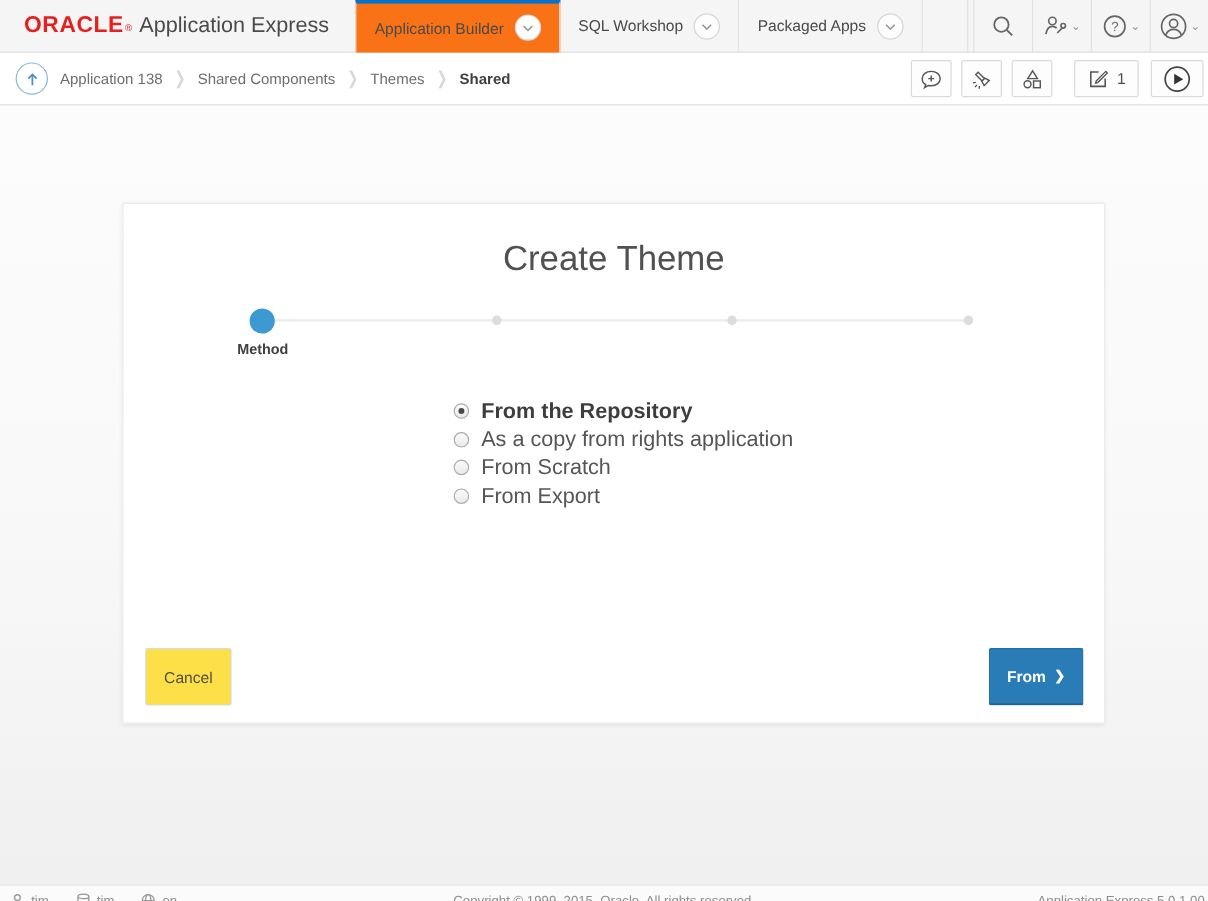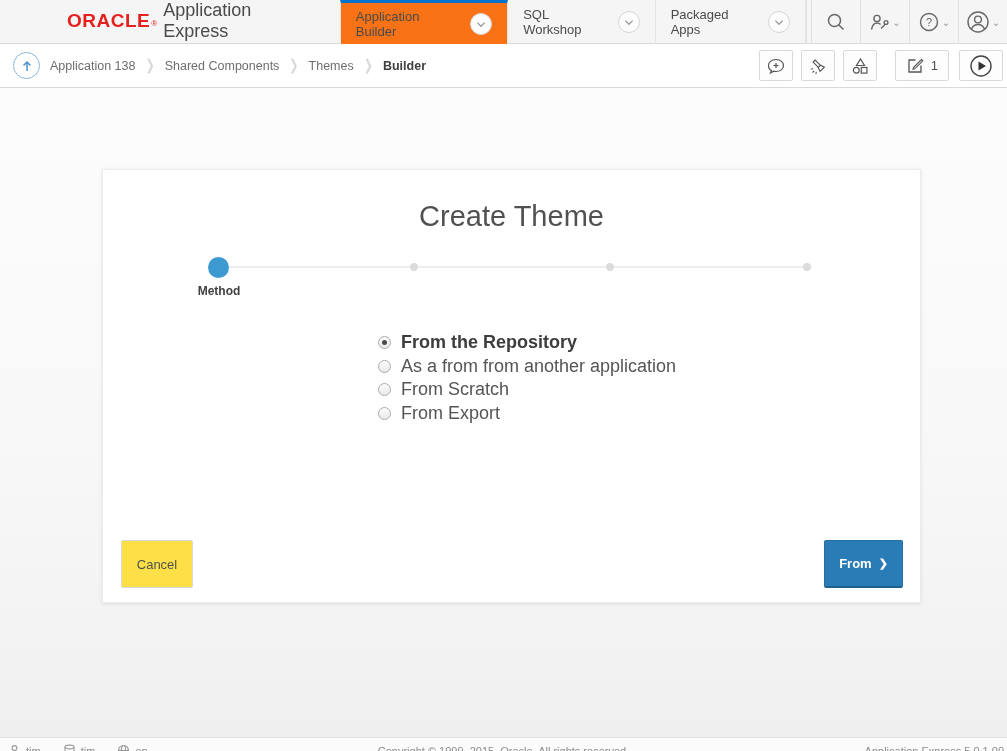--- a/index.html
+++ b/index.html
@@ -2,21 +2,21 @@
 <html><head>
 <meta charset="utf-8">
 <style>
   * { margin:0; padding:0; box-sizing:border-box; }
   body { font-family:"Liberation Sans", sans-serif; background:#e9e9e9; }
   .screen { position:relative; width:1007px; height:751px; background:#fff; overflow:hidden;
             font-family:"Liberation Sans", sans-serif; }
 
   
   .hdr { position:absolute; left:0; top:0; width:1007px; height:44px; background:#f5f5f5;
-         border-bottom:1px solid #d9d9d9; display:flex; align-items:flex-start;padding-left:47px; }
+         border-bottom:1px solid #d9d9d9; display:flex; align-items:center; }
   .logo { display:flex; align-items:center; padding:0 22px 0 20px; }
   .logo .brand { color:#e5201f; font-weight:bold; font-size:19px; letter-spacing:.5px; }
   .logo .reg { color:#e5201f; font-size:8px; vertical-align:top; margin:4px 6px 0 1px; display:inline-block;}
   .logo .product { color:#4a4a4a; font-size:18px; }
   .tabs { display:flex; height:44px; }
   .tab { display:flex; align-items:center; gap:9px; padding:0 15px; font-size:13px; color:#4a4a4a;
          border-right:1px solid #e3e3e3; cursor:default; }
   .tab:first-child { border-left:1px solid #e3e3e3; }
   .tab.active { background:#f97316; border-top:3px solid #0572ce; }
   .ddc { width:22px; height:22px; border-radius:50%; border:1px solid #d6d6d6; background:#fdfdfd;
@@ -171,21 +171,21 @@
           <polyline points="3.5,6.5 7,3 10.5,6.5"></polyline>
       </svg>
     </div>
     <div class="crumbs">
       <span class="crumb">Application 138</span>
       <span class="csep">❯</span>
       <span class="crumb">Shared Components</span>
       <span class="csep">❯</span>
       <span class="crumb">Themes</span>
       <span class="csep">❯</span>
-      <span class="crumb current">Builder</span>
+      <span class="crumb current">Shared</span>
     </div>
 
     <div class="actions">
       <div class="abtn">
         <svg width="20" height="20" viewBox="0 0 20 20" fill="none" stroke="#555" stroke-width="1.2">
           <path d="M5.5 14.5 C3.5 13.8 2.5 12 2.5 9.5 C2.5 5.9 5.8 3.5 10 3.5 C14.2 3.5 17.5 5.9 17.5 9.5 C17.5 13.1 14.2 15.5 10 15.5 C9.2 15.5 8.4 15.4 7.7 15.2 L4.5 17 L5.5 14.5 Z"></path>
           <line x1="10" y1="7" x2="10" y2="12"></line>
             <line x1="7.5" y1="9.5" x2="12.5" y2="9.5"></line>
         </svg>
       </div>
@@ -233,21 +233,21 @@
       <div class="dot-sm" style="left:700px;"></div>
       <div class="steplabel">Method</div>
 
       <div class="optgroup">
         <div class="optrow sel">
           <span class="radio sel"></span>
           <span class="optlabel">From the Repository</span>
         </div>
         <div class="optrow">
           <span class="radio"></span>
-          <span class="optlabel">As a from from another application</span>
+          <span class="optlabel">As a copy from rights application</span>
         </div>
         <div class="optrow">
           <span class="radio"></span>
           <span class="optlabel">From Scratch</span>
         </div>
         <div class="optrow">
           <span class="radio"></span>
           <span class="optlabel">From Export</span>
         </div>
       </div>

